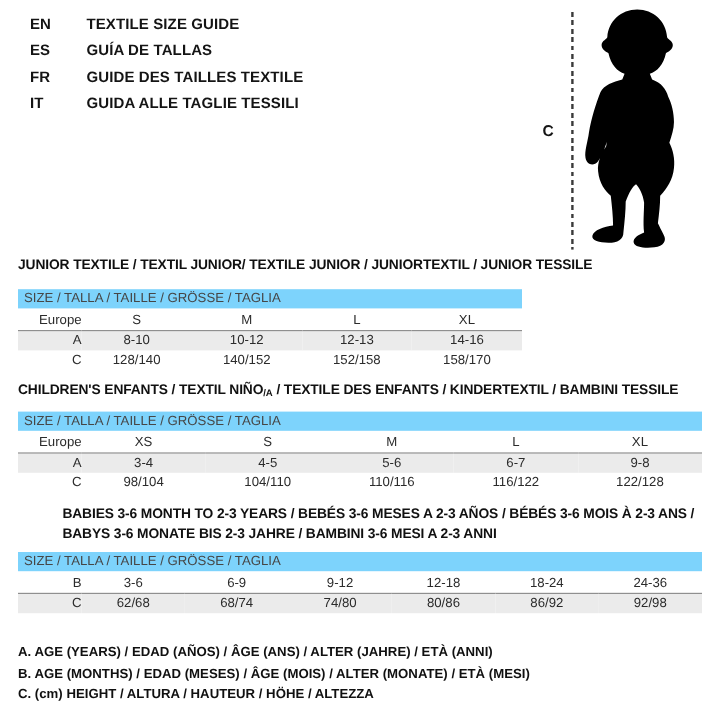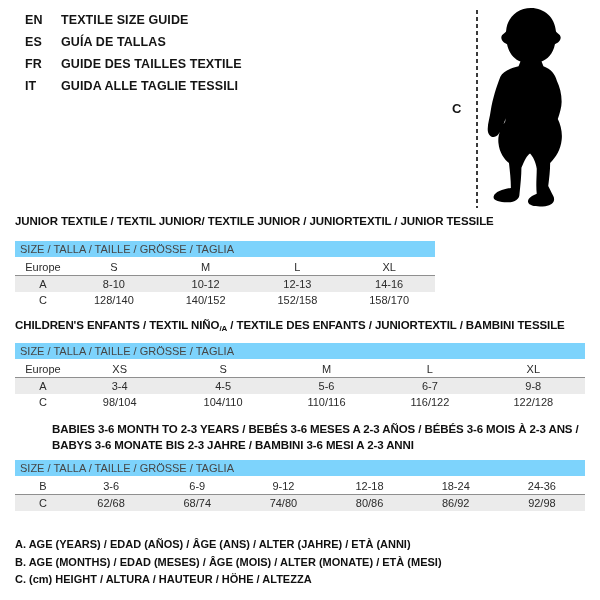--- a/index.html
+++ b/index.html
@@ -4,21 +4,21 @@
 <style>
   html,body { margin:0; padding:0; background:#fff; }
   .canvas {
     position:relative; width:600px; height:600px; background:#ffffff;
     font-family:"Liberation Sans", sans-serif; color:#151515; overflow:hidden;
   }
 
   
   .lang-block { position:absolute; top:9px; left:25px; }
   .lang-row { display:flex; height:22px; align-items:center; font-weight:bold;
-              font-size:12.5px; letter-spacing:0.1px; color:#141414; }
+              font-size:12.5px; letter-spacing:0.1px; color:#141414;gap:11px; }
   .lang-code { width:36px; flex:0 0 36px; }
   .lang-label { white-space:nowrap; }
 
   
   .height-line { position:absolute; left:476px; top:10px; width:2px; height:198px;
     background:repeating-linear-gradient(to bottom, #3a3a3a 0 4px, transparent 4px 7px); }
   .height-marker { position:absolute; left:452px; top:101px; font-weight:bold; font-size:13px; }
   .baby { position:absolute; left:483px; top:6px; }
 
   
@@ -32,21 +32,21 @@
   
   .size-table { position:absolute; left:15px; }
   #t1 { top:241px; width:420px; }
   #t2 { top:343px; width:570px; }
   #t3 { top:460px; width:570px; }
   .size-bar { height:16px; background:#7dd3fc; color:#464646; font-size:11px;
               line-height:16px; padding-left:5px; }
   table { width:100%; border-collapse:collapse; table-layout:fixed;
           font-size:11px; color:#2b2b2b; margin-top:2px; }
   td { height:16px; text-align:center; padding:0; font-weight:normal; white-space:nowrap; }
-  td.lbl { width:50px; text-align:center; padding-left:3px; }
+  td.lbl { width:50px; text-align:right; padding-left:3px; }
   tr.first td { border-bottom:1px solid #8f8f8f; }
   tr.shade { background:#ebebeb; }
 
   
   .footnotes { position:absolute; left:15px; top:536px; font-weight:bold;
                font-size:11px; line-height:17.5px; color:#101010; }
   .footnotes div { white-space:nowrap; }
 </style>
 </head>
 <body>
@@ -126,21 +126,21 @@
         <td>128/140</td>
         <td>140/152</td>
         <td>152/158</td>
         <td>158/170</td>
       </tr>
     </tbody>
       </table>
   </div>
 
   <div class="section-title" id="t2-title">
-    <span>CHILDREN'S ENFANTS / TEXTIL NIÑO</span><span class="sub">/A</span><span> / TEXTILE DES ENFANTS / JUNIORTEXTIL / BAMBINI TESSILE</span>
+    <span>CHILDREN'S ENFANTS / TEXTIL NIÑO</span><span class="sub">/A</span><span> / TEXTILE DES ENFANTS / KINDERTEXTIL / BAMBINI TESSILE</span>
   </div>
   <div class="size-table" id="t2">
     <div class="size-bar">SIZE / TALLA / TAILLE / GRÖSSE / TAGLIA</div>
     <table>
       <tbody>
           <tr class="first">
         <td class="lbl">Europe</td>
         <td>XS</td>
         <td>S</td>
         <td>M</td>

